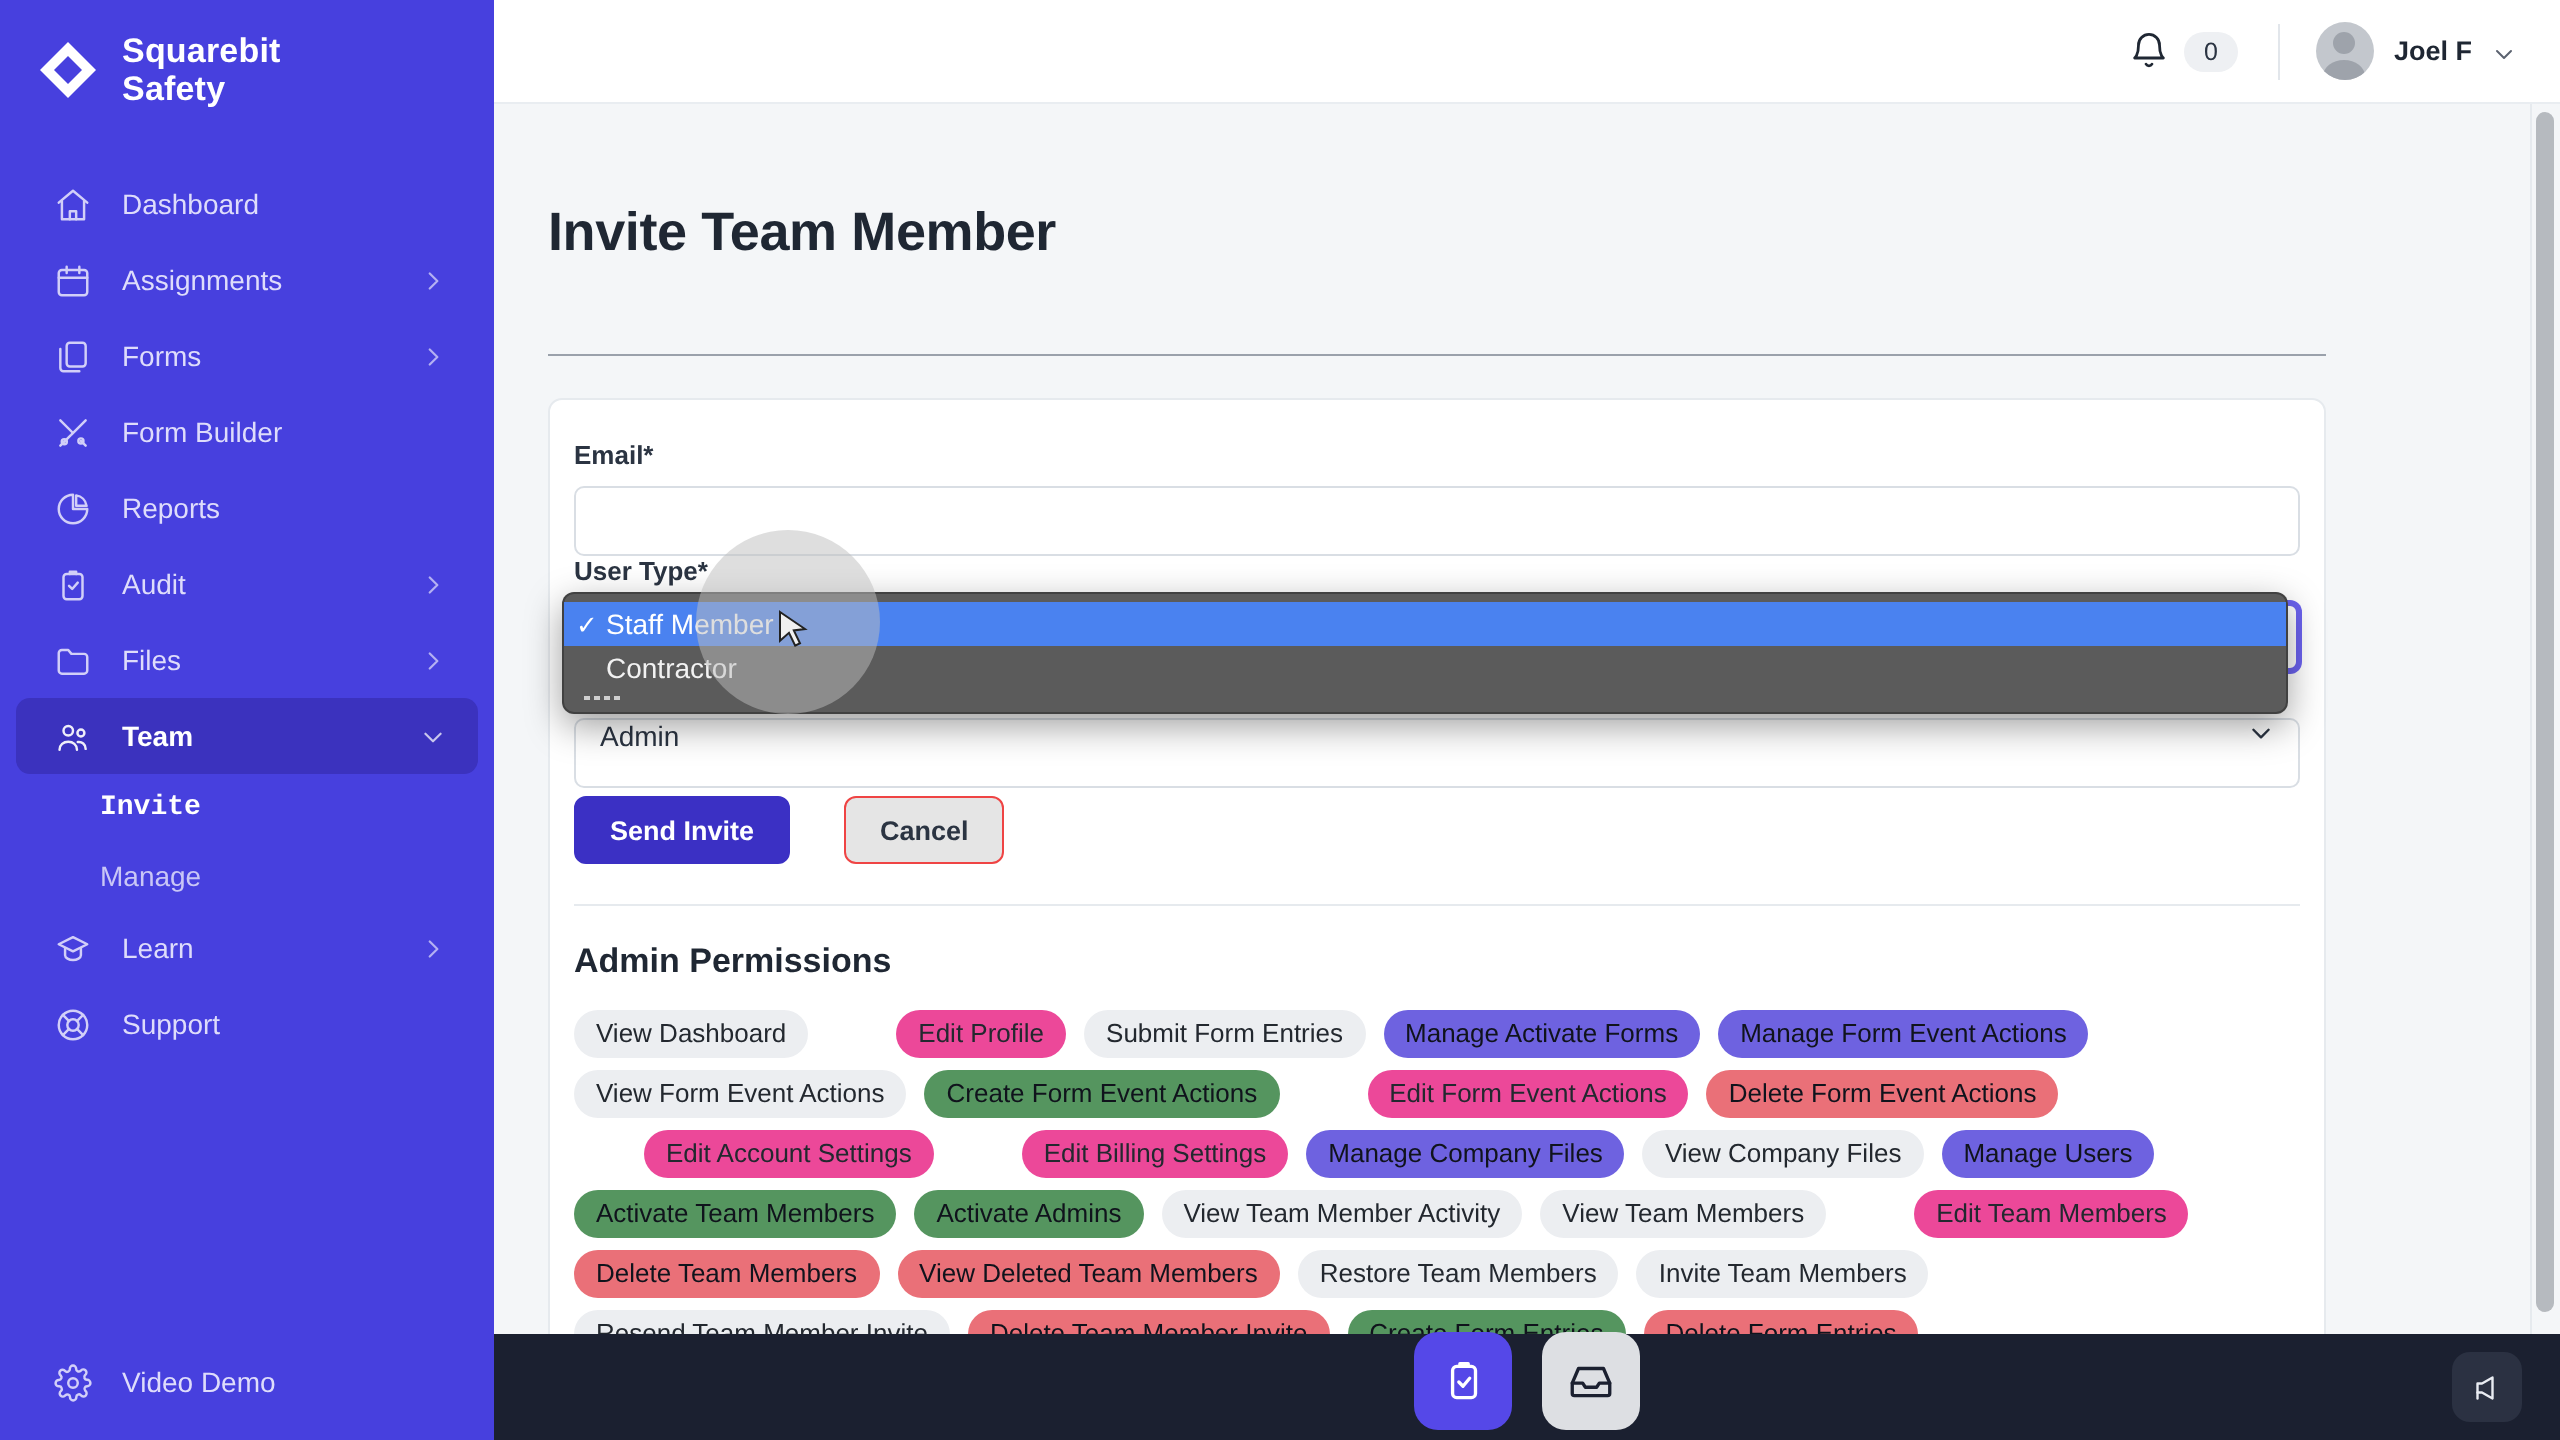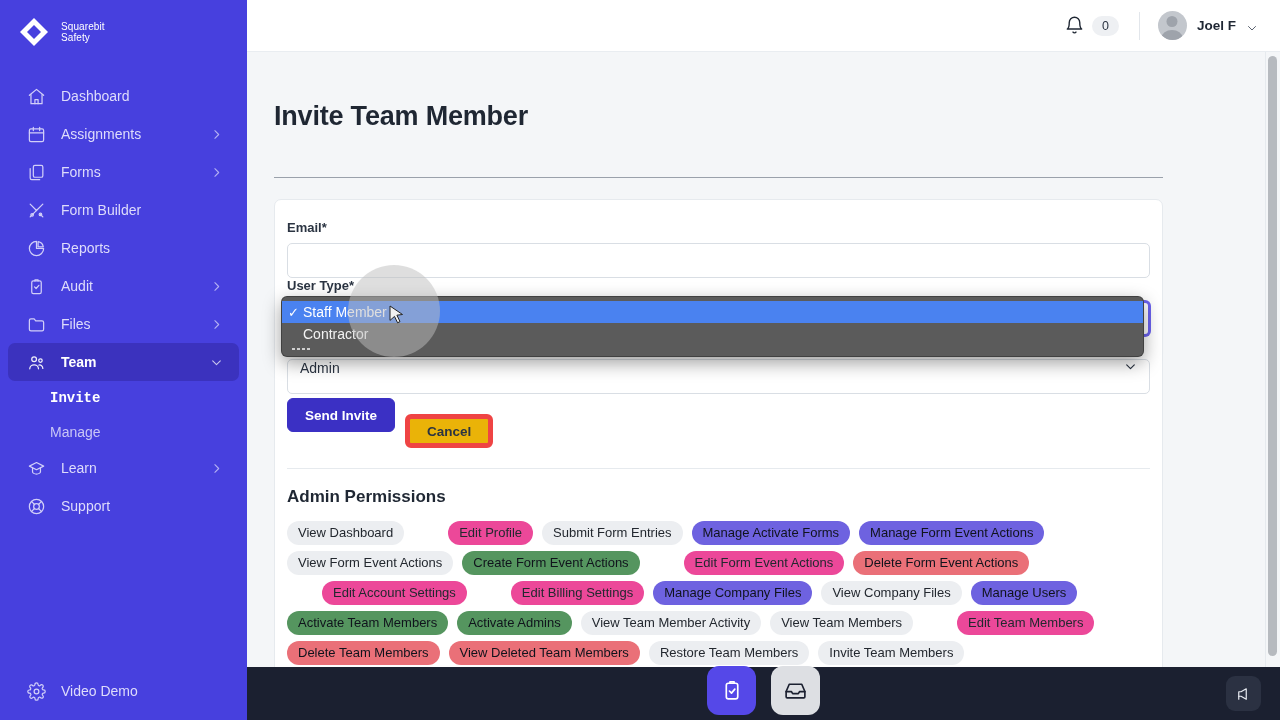--- a/index.html
+++ b/index.html
@@ -11,21 +11,21 @@
   #app { position: relative; width: 1280px; height: 720px; }
 
   
   .sidebar {
     position: absolute; left: 0; top: 0; width: 247px; height: 720px;
     background: #4740de; color: #fff; display: flex; flex-direction: column;
     overflow: hidden;
   }
   .brand { display: flex; align-items: center; gap: 11px; padding: 16px 0 16px 18px; }
   .brand-logo { width: 32px; height: 32px; flex: 0 0 32px; }
-  .brand-text { font-size: 10px; font-weight: normal; line-height: 1.12; letter-spacing: .1px; }
+  .brand-text { font-size: 17px; font-weight: bold; line-height: 1.12; letter-spacing: .1px; }
   .nav { margin-top: 13px; flex: 1; }
   .nav-item {
     display: flex; align-items: center; height: 38px; padding: 0 16px 0 18px;
     margin: 0 8px 0 8px; border-radius: 7px; cursor: pointer;
     color: #dedcfb; font-size: 14px;
   }
   .nav-item.active { background: #3b32be; color: #ffffff; font-weight: bold; }
   .nav-ico { width: 21px; height: 21px; flex: 0 0 21px; margin-right: 14px; display: flex; align-items: center; justify-content: center; }
   .nav-ico svg { width: 19px; height: 19px; stroke: currentColor; fill: none; stroke-width: 1.55; stroke-linecap: round; stroke-linejoin: round; opacity: .92;}
   .nav-label { flex: 1; white-space: nowrap; }
@@ -78,28 +78,28 @@
     font-family: "Liberation Sans", sans-serif;
   }
   .field { position: relative; }
   .select-box {
     width: 100%; height: 35px; border: 1px solid #d9dee4; border-radius: 5px;
     background: #fff; font-size: 14px; padding: 0 12px; color: #2b3442;
     display: flex; align-items: flex-start; justify-content: space-between; cursor: pointer;
   }
   .select-box.focused { border: 2px solid #6c63f0; box-shadow: 0 0 0 1px #6c63f0; }
   .sel-caret svg { width: 13px; height: 13px; stroke: #2b3442; fill: none; stroke-width: 2.2; stroke-linecap: round; stroke-linejoin: round; }
-  .btn-row { display: flex; gap: 10px; margin: 4px 0 20px 0; }
+  .btn-row { display: flex; gap: 27px; margin: 4px 0 20px 0; }
   .btn {
     height: 34px; border-radius: 6px; font-size: 13.5px; font-weight: bold;
     padding: 0 17px; cursor: pointer; display: flex; align-items: center;
     font-family: "Liberation Sans", sans-serif;
   }
   .btn-primary { background: #3b30c4; color: #fff; border: 1px solid #3b30c4; }
-  .btn-secondary { background: #eab308; color: #2b3442; border: 5px solid #ef4444; margin-top: 16px; }
+  .btn-secondary { background: #e5e5e5; color: #2b3442; border: 1px solid #ef4444; }
   .perm-title { font-size: 17px; font-weight: bold; color: #1f2733; border-top: 1px solid #e6eaee; padding-top: 18px; margin-bottom: 14px; }
   .perm-wrap { display: flex; flex-wrap: wrap; gap: 6px 9px; padding-bottom: 16px; }
   .pill {
     font-size: 13px; border-radius: 12px; padding: 3px 11px 4px 11px;
     white-space: nowrap; line-height: 17px;
   }
   .pill.gray   { background: #eceef1; color: #23282f; }
   .pill.yellow { background: #ec4899; color: #23282f; margin-left: 35px; }
   .pill.purple { background: #6e62e0; color: #10131c; }
   .pill.green  { background: #55955f; color: #10131c; }

